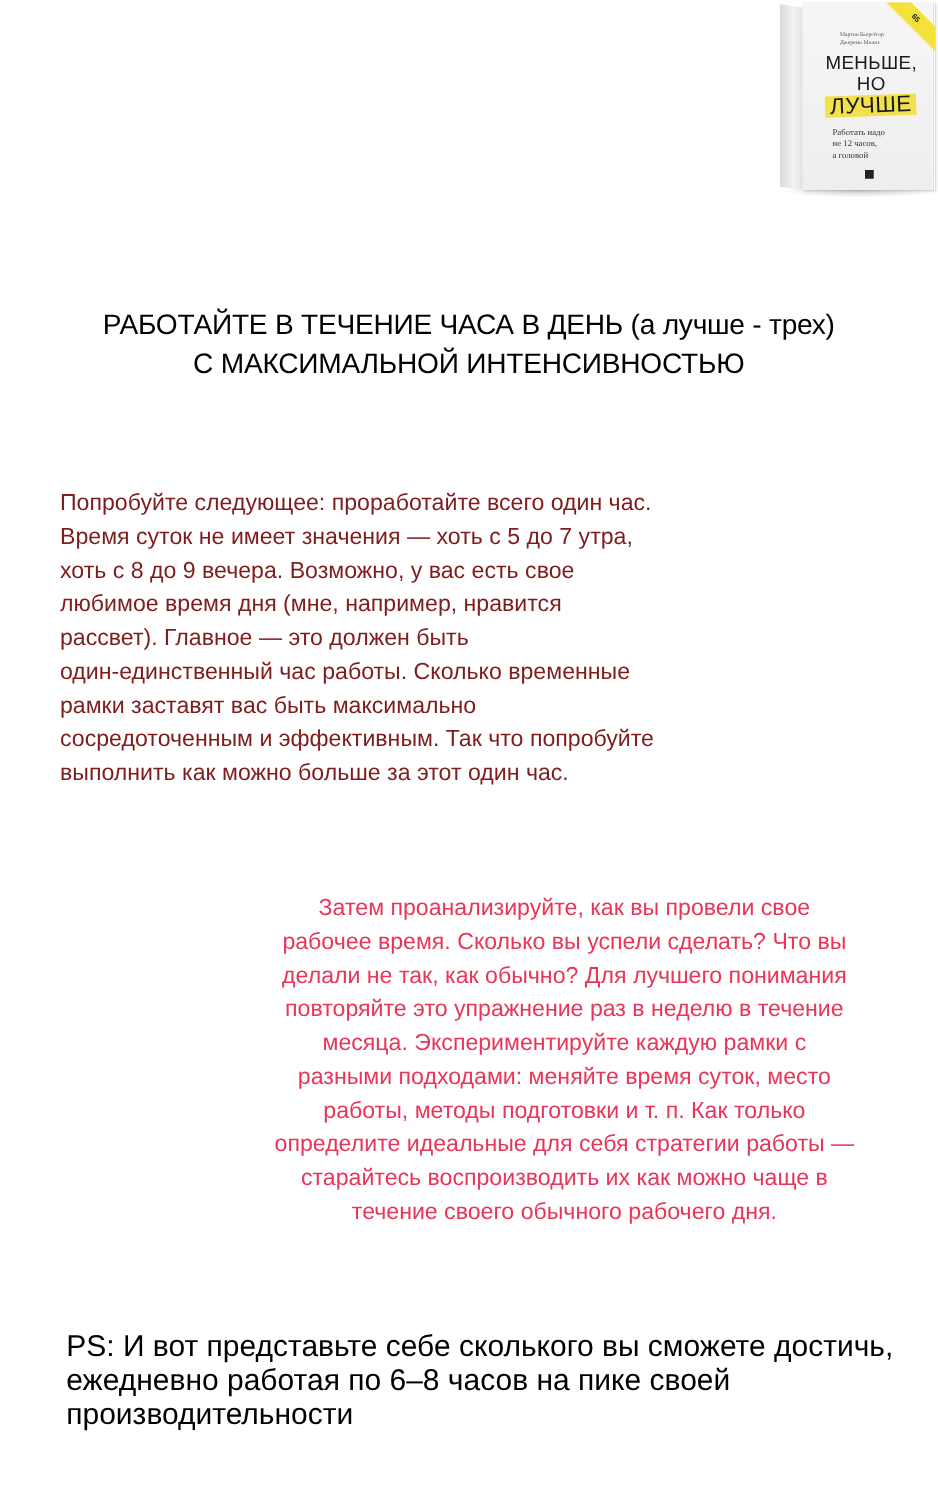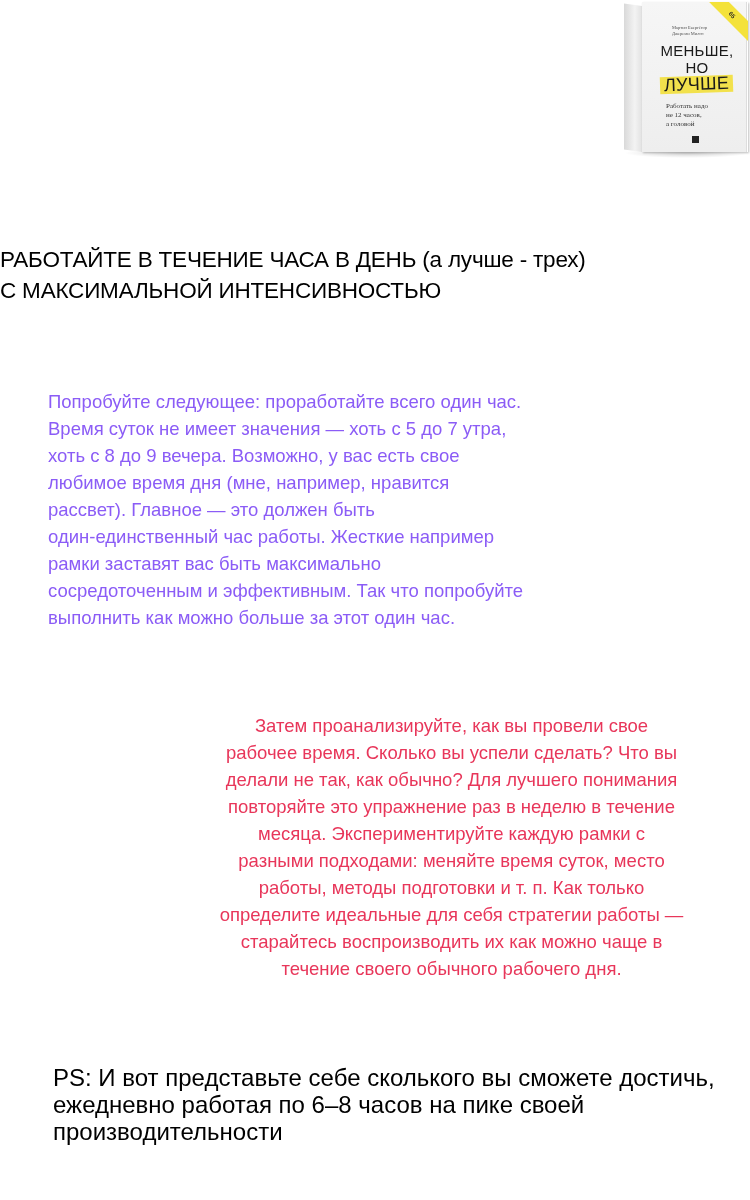--- a/index.html
+++ b/index.html
@@ -104,36 +104,36 @@
       left: 50px; top: 134px;
       width: 7px; height: 7px;
       background: #222;
     }
 
     
     .headline {
       position: absolute;
       left: 0; top: 244px;
       width: 750px;
-      text-align: left;
+      text-align: center;
       font-size: 22.5px;
       line-height: 31px;
       color: #000;
       letter-spacing: -0.2px;
     }
     .headline div { white-space: nowrap; }
 
     
     .para-blue {
       position: absolute;
       left: 48px; top: 388px;
       width: 560px;
       font-size: 18.5px;
       line-height: 27px;
-      color: #8b5cf6;
+      color: #7f1d1d;
     }
     .para-blue div { white-space: nowrap; }
 
     
     .para-red {
       position: absolute;
       left: 190px; top: 712px;
       width: 523px;
       text-align: center;
       font-size: 18.5px;
@@ -185,21 +185,21 @@
   <div>РАБОТАЙТЕ В ТЕЧЕНИЕ ЧАСА В ДЕНЬ (а лучше - трех)</div>
   <div>С МАКСИМАЛЬНОЙ ИНТЕНСИВНОСТЬЮ</div>
 </div>
 
 <div class="para-blue">
   <div>Попробуйте следующее: проработайте всего один час.</div>
   <div>Время суток не имеет значения — хоть с 5 до 7 утра,</div>
   <div>хоть с 8 до 9 вечера. Возможно, у вас есть свое</div>
   <div>любимое время дня (мне, например, нравится</div>
   <div>рассвет). Главное — это должен быть</div>
-  <div>один-единственный час работы. Жесткие например</div>
+  <div>один-единственный час работы. Сколько временные</div>
   <div>рамки заставят вас быть максимально</div>
   <div>сосредоточенным и эффективным. Так что попробуйте</div>
   <div>выполнить как можно больше за этот один час.</div>
 </div>
 
 <div class="para-red">
   <div>Затем проанализируйте, как вы провели свое</div>
   <div>рабочее время. Сколько вы успели сделать? Что вы</div>
   <div>делали не так, как обычно? Для лучшего понимания</div>
   <div>повторяйте это упражнение раз в неделю в течение</div>

